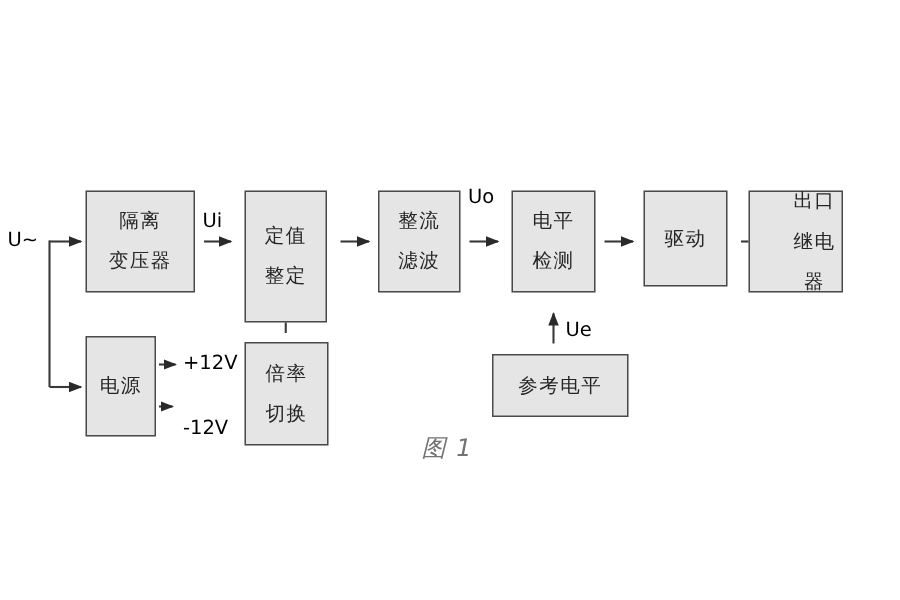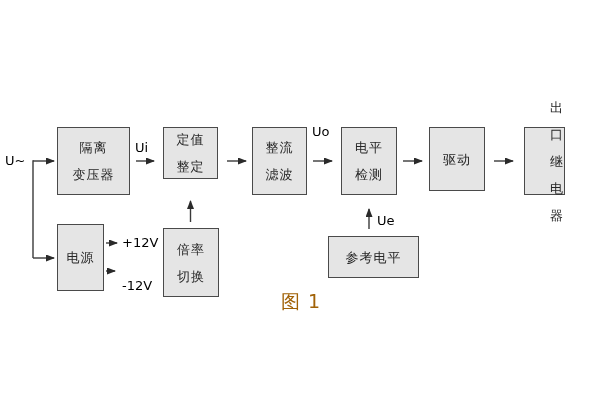--- a/index.html
+++ b/index.html
@@ -39,32 +39,33 @@
   }
   .block span { display: block; }
   .sig-label {
     position: absolute;
     color: #000000;
     font-size: 13px;
     white-space: nowrap;
   }
   .caption {
     position: absolute;
-    color: #a16207;
-    font-size: 19px;
+    color: #737373;
+    font-size: 16px;
     letter-spacing: 1px;
+    font-style: italic;
   }
 
   
   .b-isolation   { left: 57px;  top: 127px; width: 73px; height: 68px; }
-  .b-setpoint    { left: 163px; top: 127px; width: 55px; height: 52px; }
+  .b-setpoint    { left: 163px; top: 127px; width: 55px; height: 88px; }
   .b-rectifier   { left: 252px; top: 127px; width: 55px; height: 68px; }
   .b-level       { left: 341px; top: 127px; width: 56px; height: 68px; }
   .b-driver      { left: 429px; top: 127px; width: 56px; height: 64px; }
-  .b-relay       { left: 524px; top: 127px; width: 41px; height: 68px; padding-left: 25px; }
+  .b-relay       { left: 499px; top: 127px; width: 63px; height: 68px; padding-left: 25px; }
   .b-power       { left: 57px;  top: 224px; width: 47px; height: 67px; }
   .b-ratio       { left: 163px; top: 228px; width: 56px; height: 69px; }
   .b-reference   { left: 328px; top: 236px; width: 91px; height: 42px; }
 
   
   .l-uin   { left: 5px;   top: 153px; }
   .l-ui    { left: 135px; top: 140px; }
   .l-uo    { left: 312px; top: 124px; }
   .l-ue    { left: 377px; top: 213px; }
   .l-p12   { left: 122px; top: 235px; }

